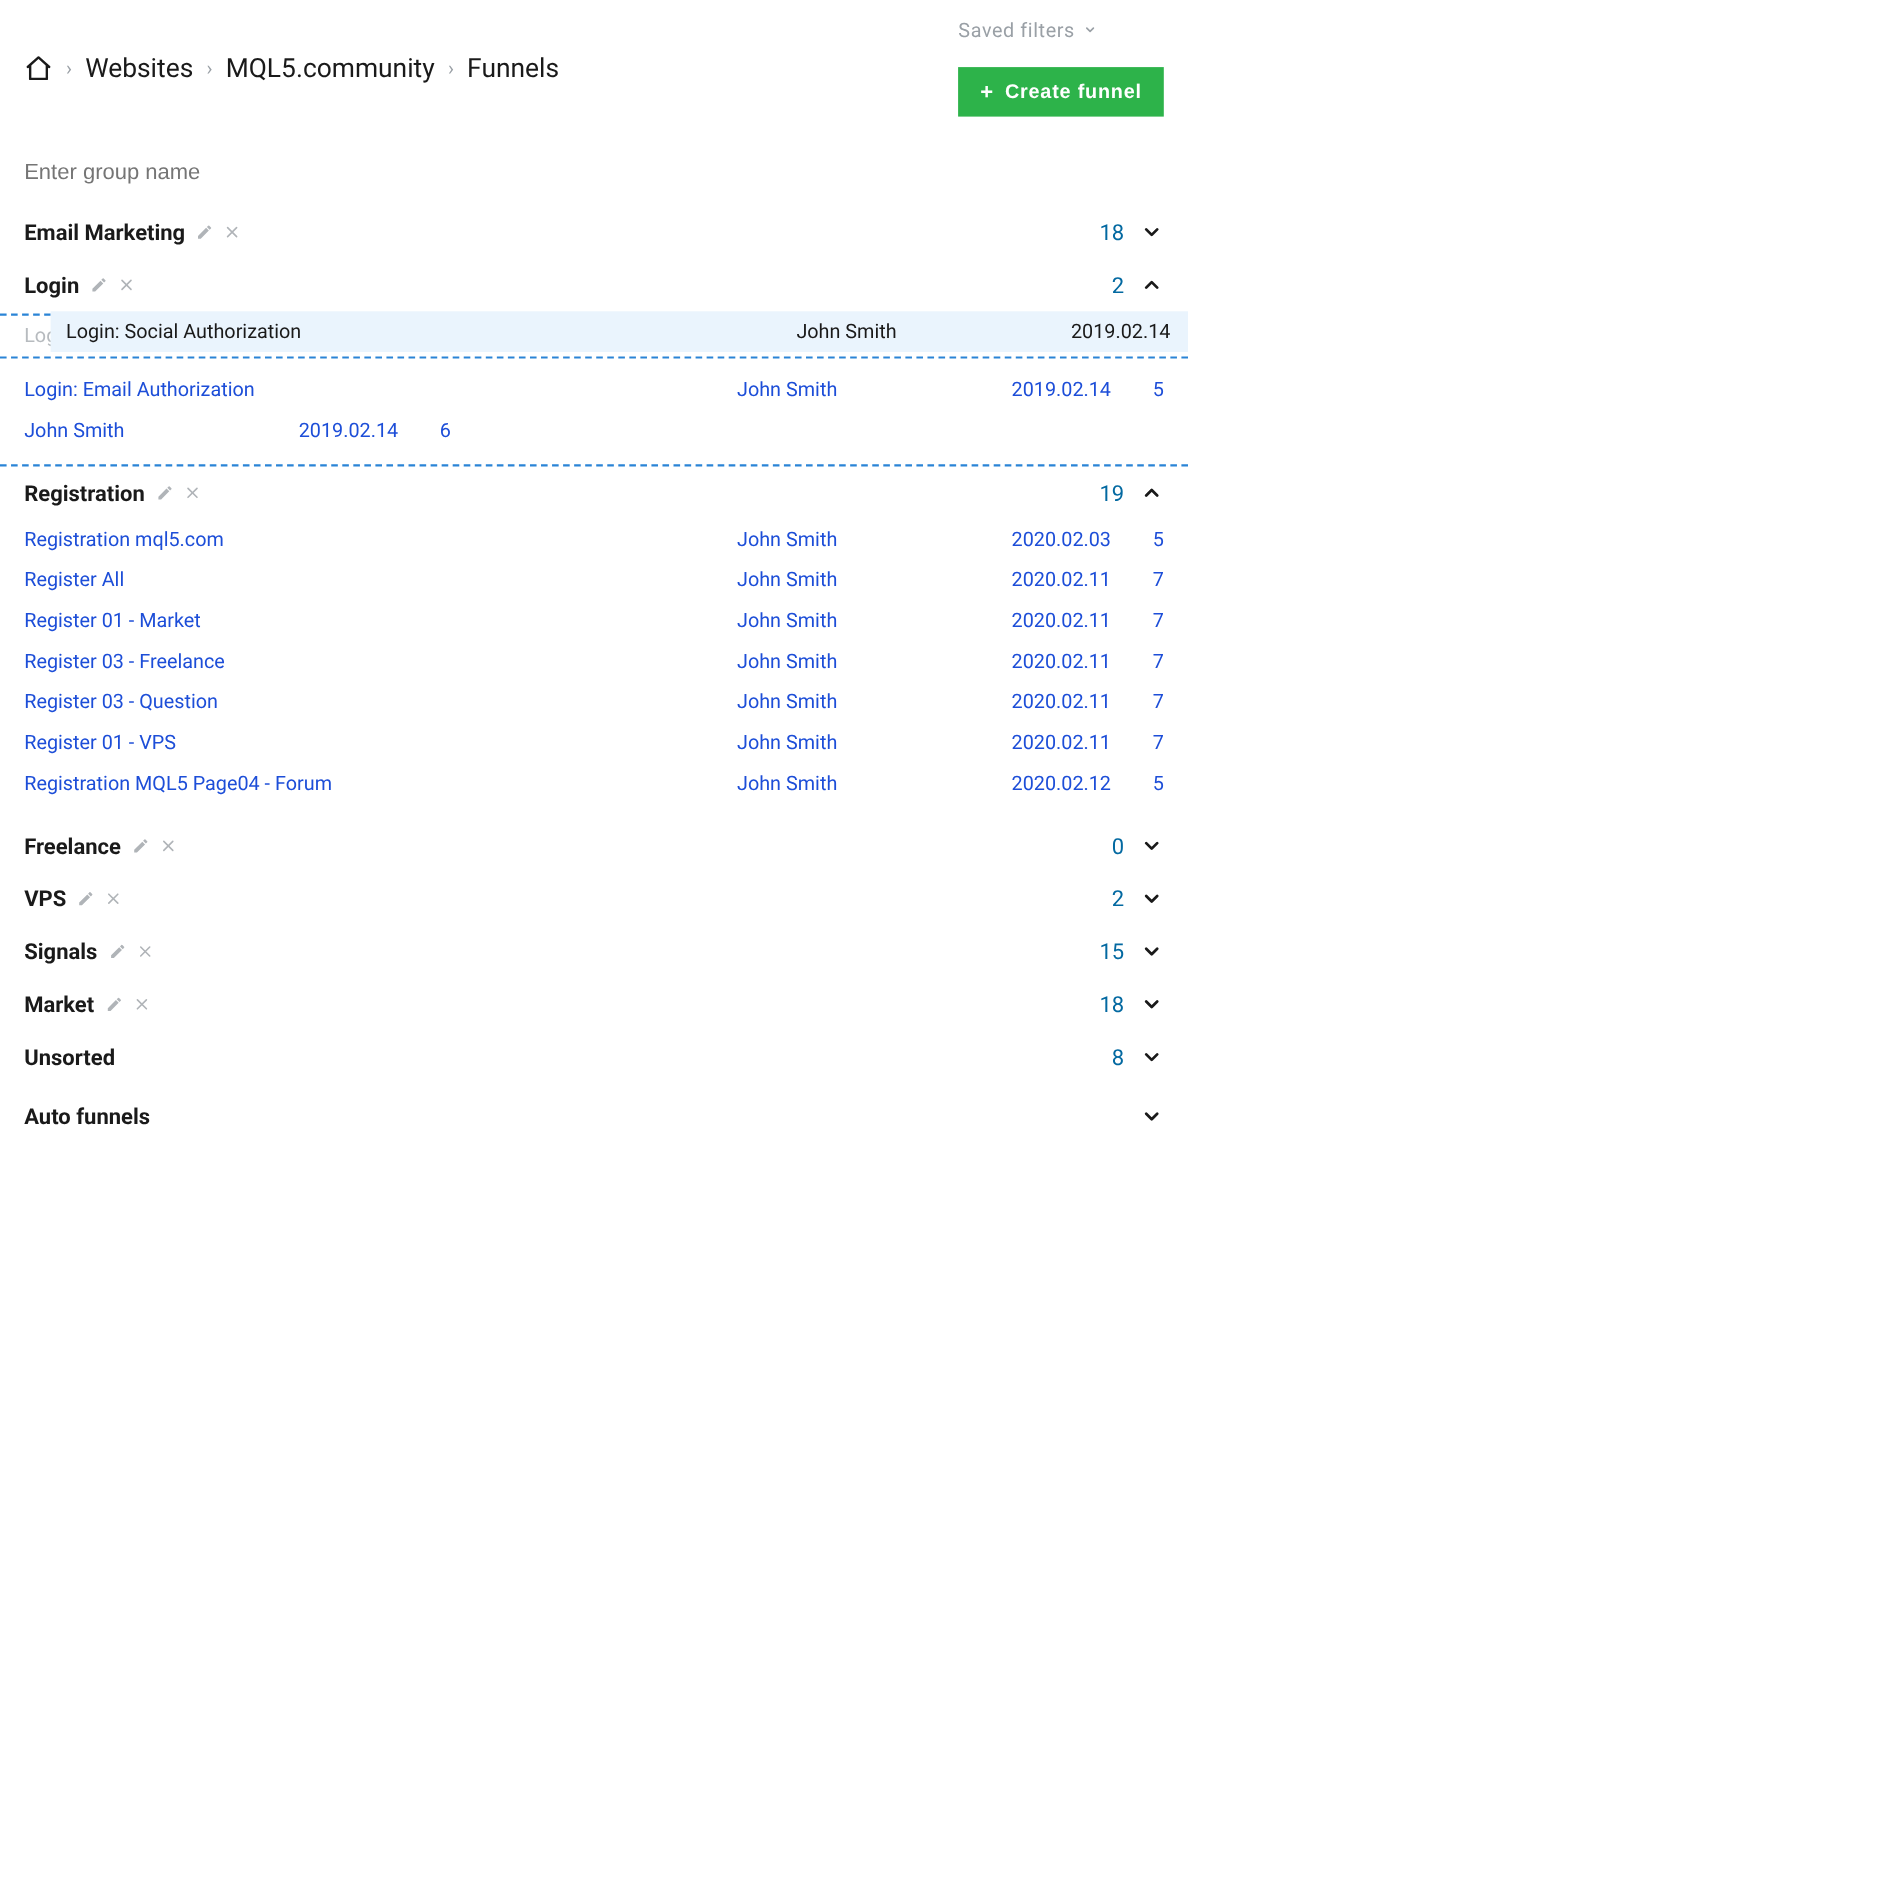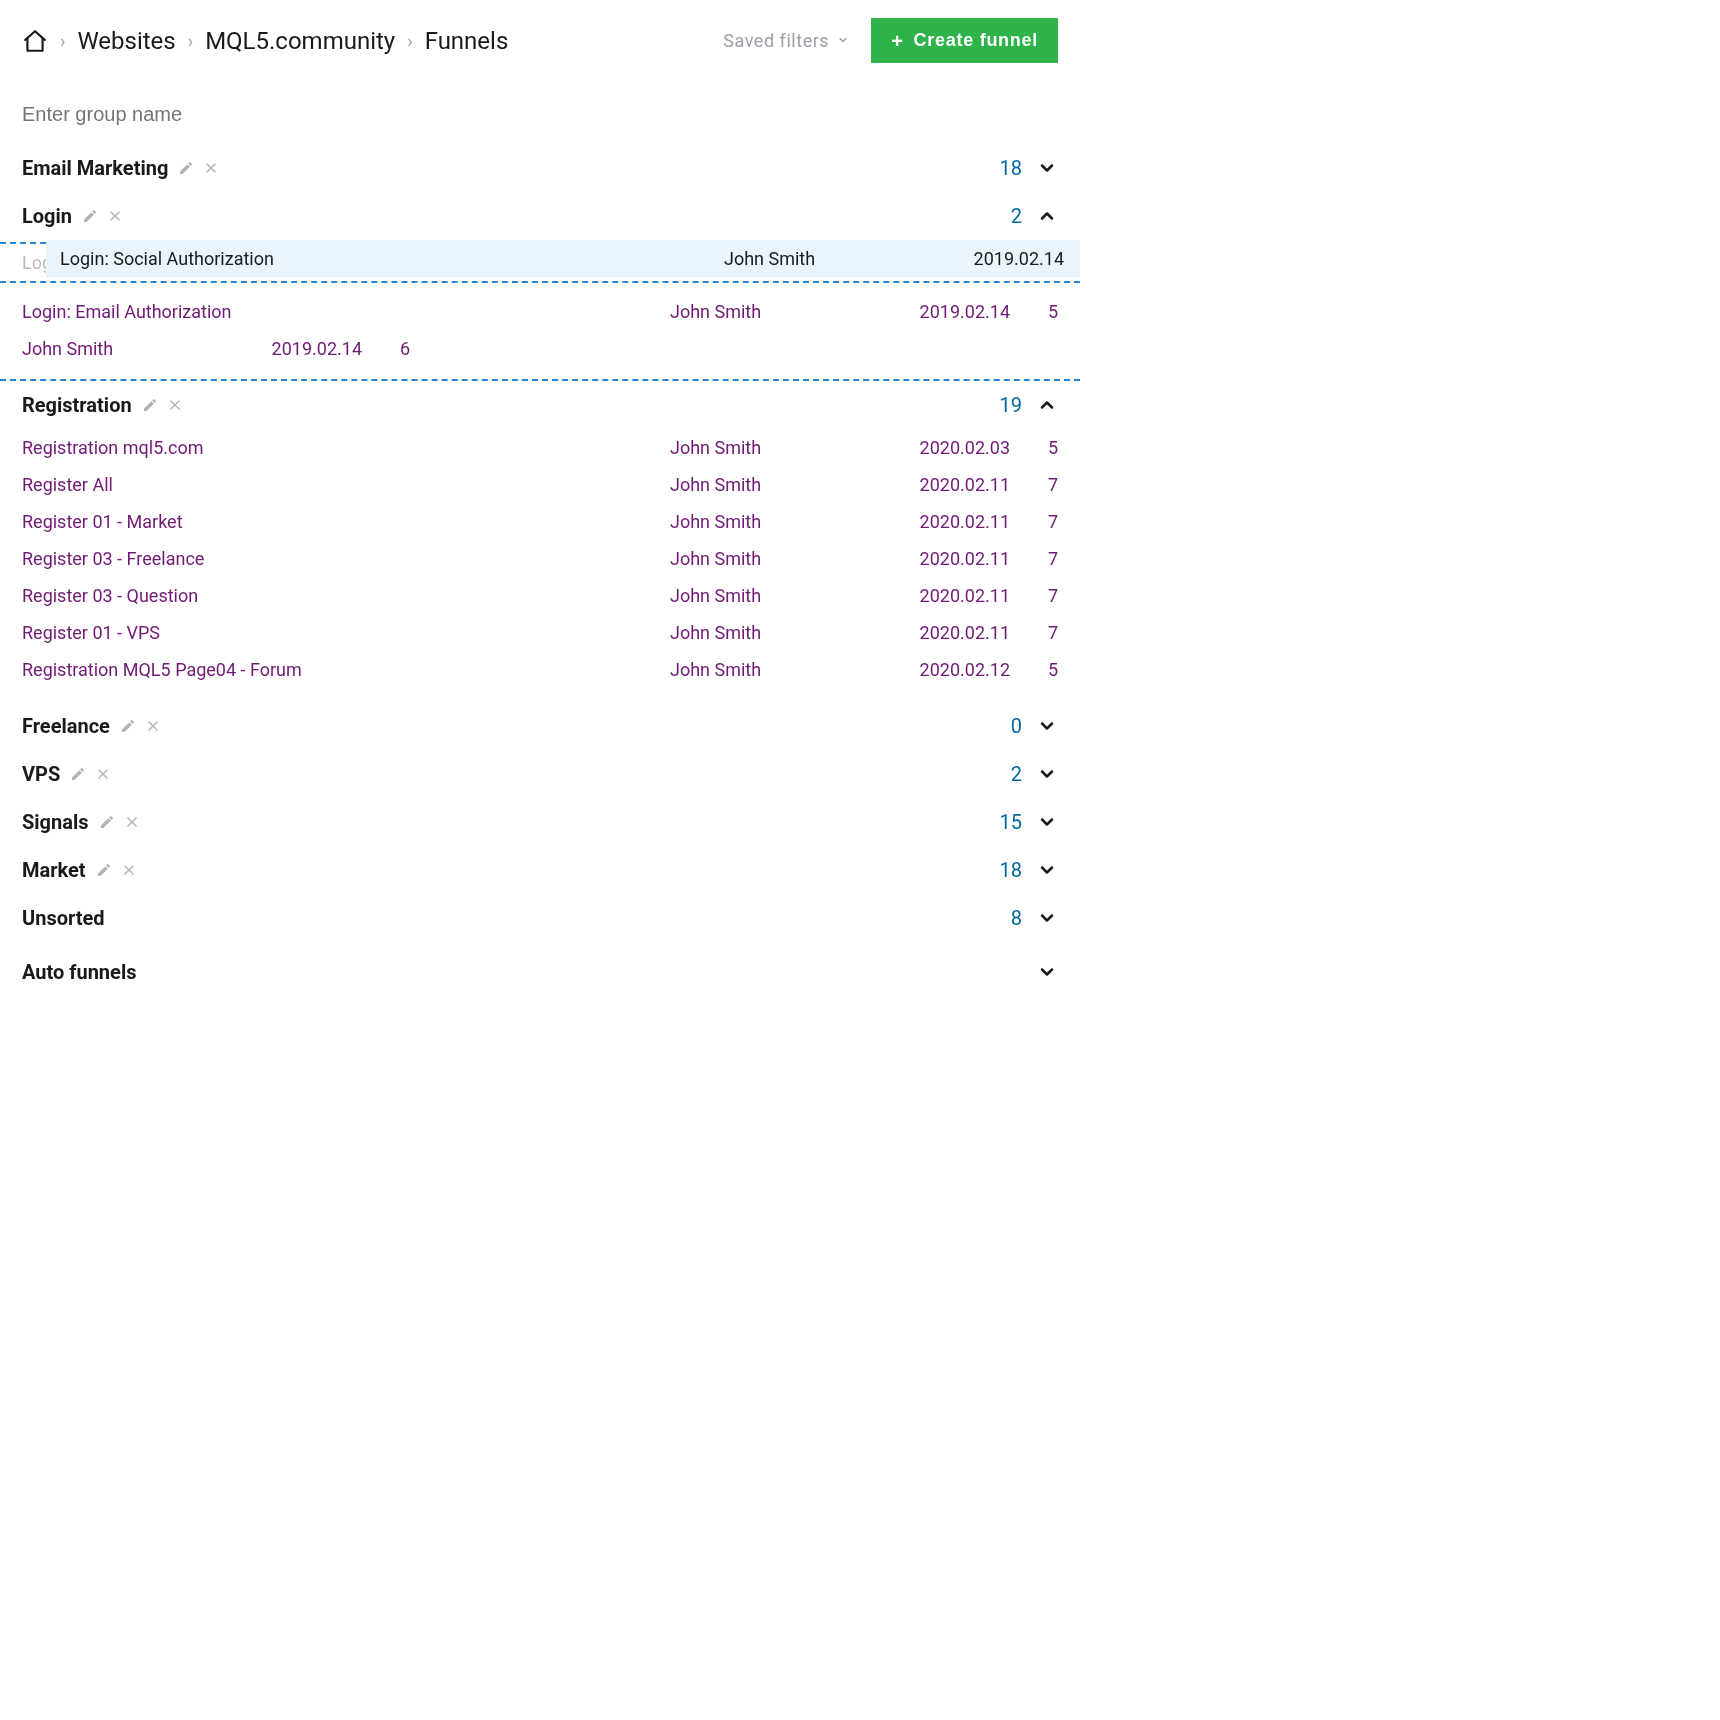--- a/index.html
+++ b/index.html
@@ -20,21 +20,21 @@
   .breadcrumbs {
     display: flex;
     align-items: center;
     gap: 10px;
     font-size: 24px;
     color: #1a1a1a;
   }
   .breadcrumbs .home-icon svg { display:block; }
   .breadcrumbs .sep { color: #9aa0a6; font-size: 18px; margin: 0 2px; }
   .breadcrumbs .crumb { color: #1a1a1a; }
-  .top-actions { display:flex; align-items:center; gap: 22px; }
+  .top-actions { display:flex; align-items:flex-start; gap: 22px; flex-direction: column; }
   .saved-filters {
     color:#9aa0a6;
     font-size:18px;
     letter-spacing:0.03em;
     display:flex;
     align-items:center;
     gap:8px;
     cursor:pointer;
   }
   .saved-filters .chev { font-size:14px; }
@@ -95,21 +95,21 @@
     width:22px;
     height:22px;
     color:#1a1a1a;
   }
   .chevron svg { display:block; }
   .items { }
   .item-row {
     display:flex;
     align-items:center;
     font-size:18px;
-    color:#701a75;
+    color:#1d4ed8;
     padding: 8px 0;
   }
   .item-name { flex:1; padding-right:10px; }
   .item-user { width: 210px; }
   .item-date { width: 130px; text-align:right; }
   .item-count { width: 48px; text-align:right; }
   .drop-zone {
     position:relative;
     border-top: 2px dashed #2a84d6;
     border-bottom: 2px dashed #2a84d6;

